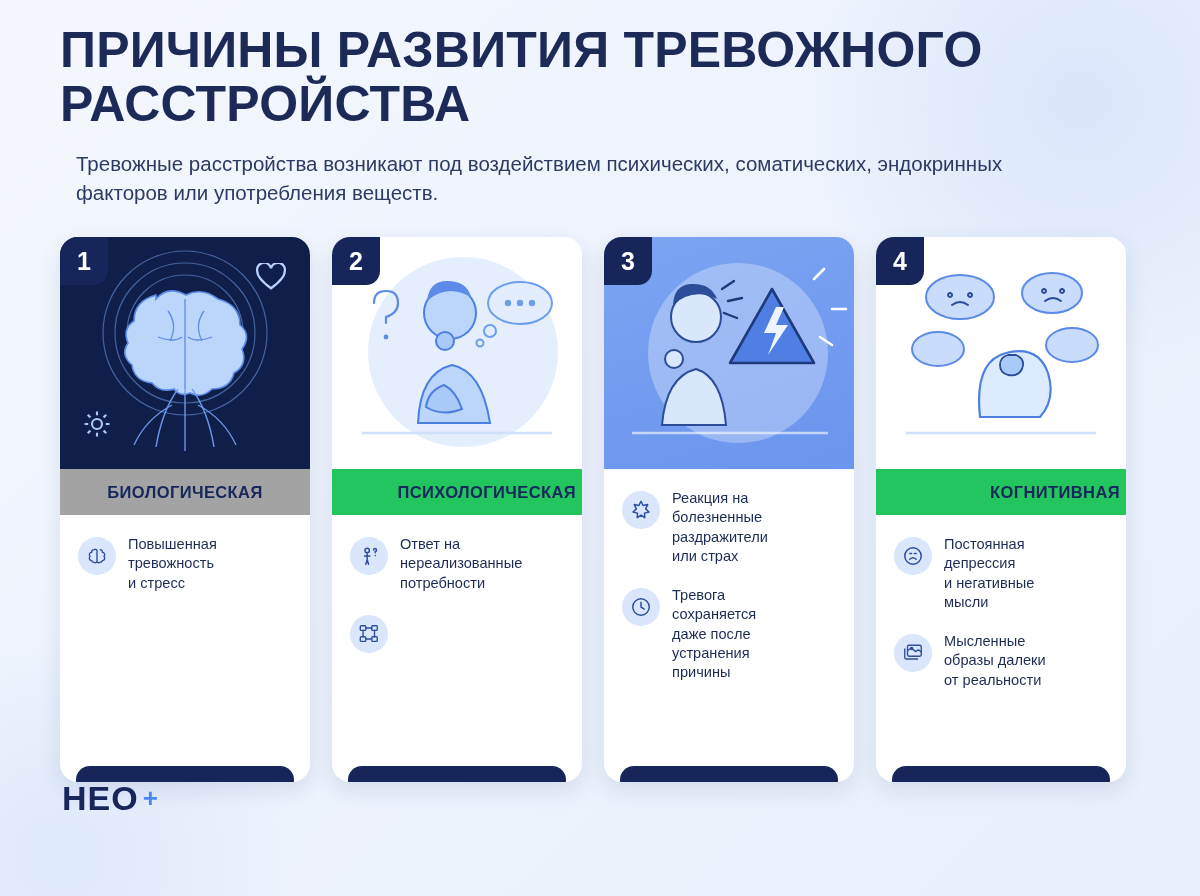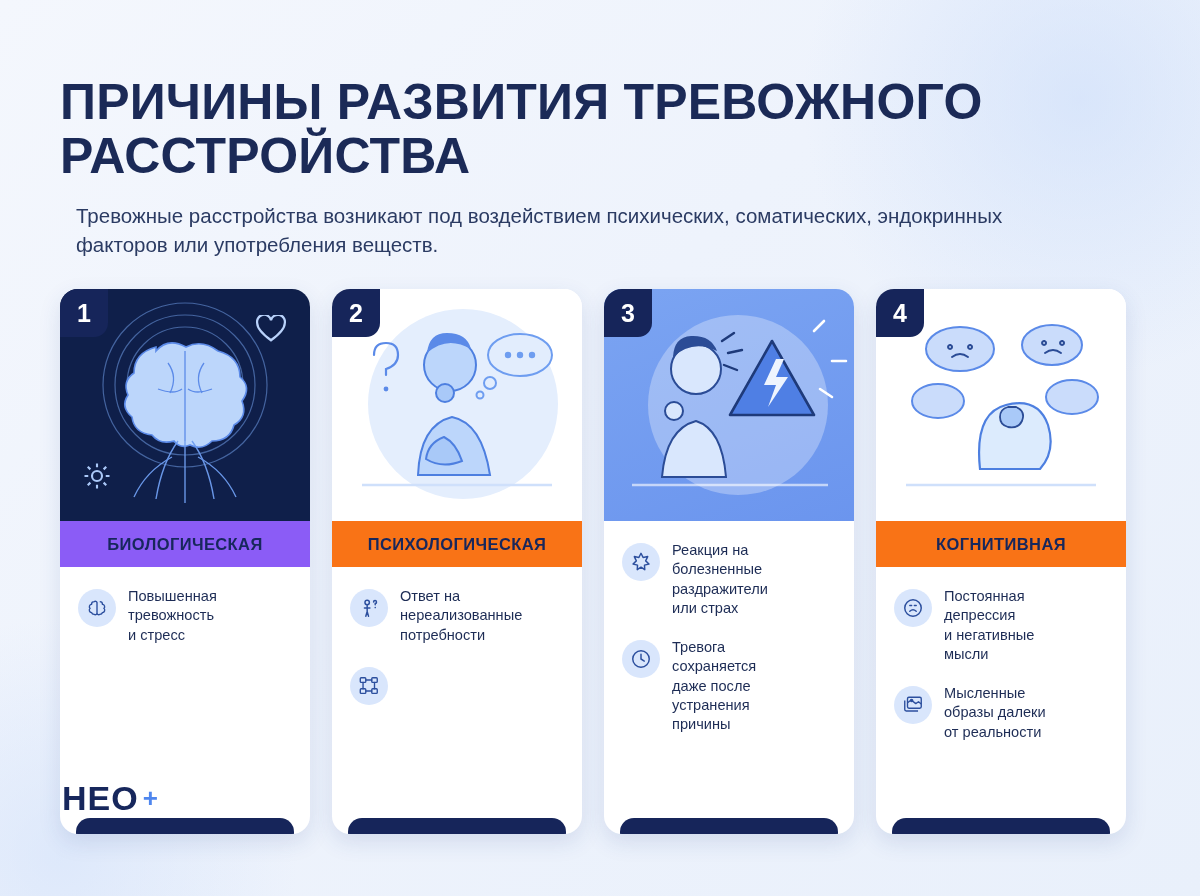--- a/index.html
+++ b/index.html
@@ -28,21 +28,21 @@
     width: 480px; height: 480px;
     left: -180px; bottom: -200px;
     background: radial-gradient(circle, rgba(205,222,250,0.5) 0%, rgba(255,255,255,0) 70%);
   }
 
   .page {
     position: relative;
     width: 1200px;
     height: 840px;
     box-sizing: border-box;
-    padding: 76px 60px 0 60px;
+    padding: 24px 60px 0 60px;
   }
 
   h1.title {
     margin: 0;
     font-size: 50px;
     line-height: 1.07;
     font-weight: 800;
     letter-spacing: 0.2px;
     color: #1b2a57;
     text-transform: uppercase;
@@ -90,30 +90,30 @@
     color: #ffffff;
     font-size: 25px;
     font-weight: 700;
     display: flex;
     align-items: center;
     justify-content: center;
     border-bottom-right-radius: 14px;
     z-index: 4;
   }
   .card-label {
-    background: #8b5cf6;
+    background: #a3a3a3;
     color: #17275c;
     text-align: center;
     font-size: 16.5px;
     font-weight: 700;
     letter-spacing: 0.4px;
     padding: 14px 6px 13px 6px;
     text-transform: uppercase;
   }
-  .card-label.light { background: #f97316; }
+  .card-label.light { background: #22c55e; text-align: right; }
 
   .card-body {
     padding: 20px 18px 26px 18px;
     display: flex;
     flex-direction: column;
     gap: 20px;
     flex: 1;
   }
   .bullet {
     display: flex;

